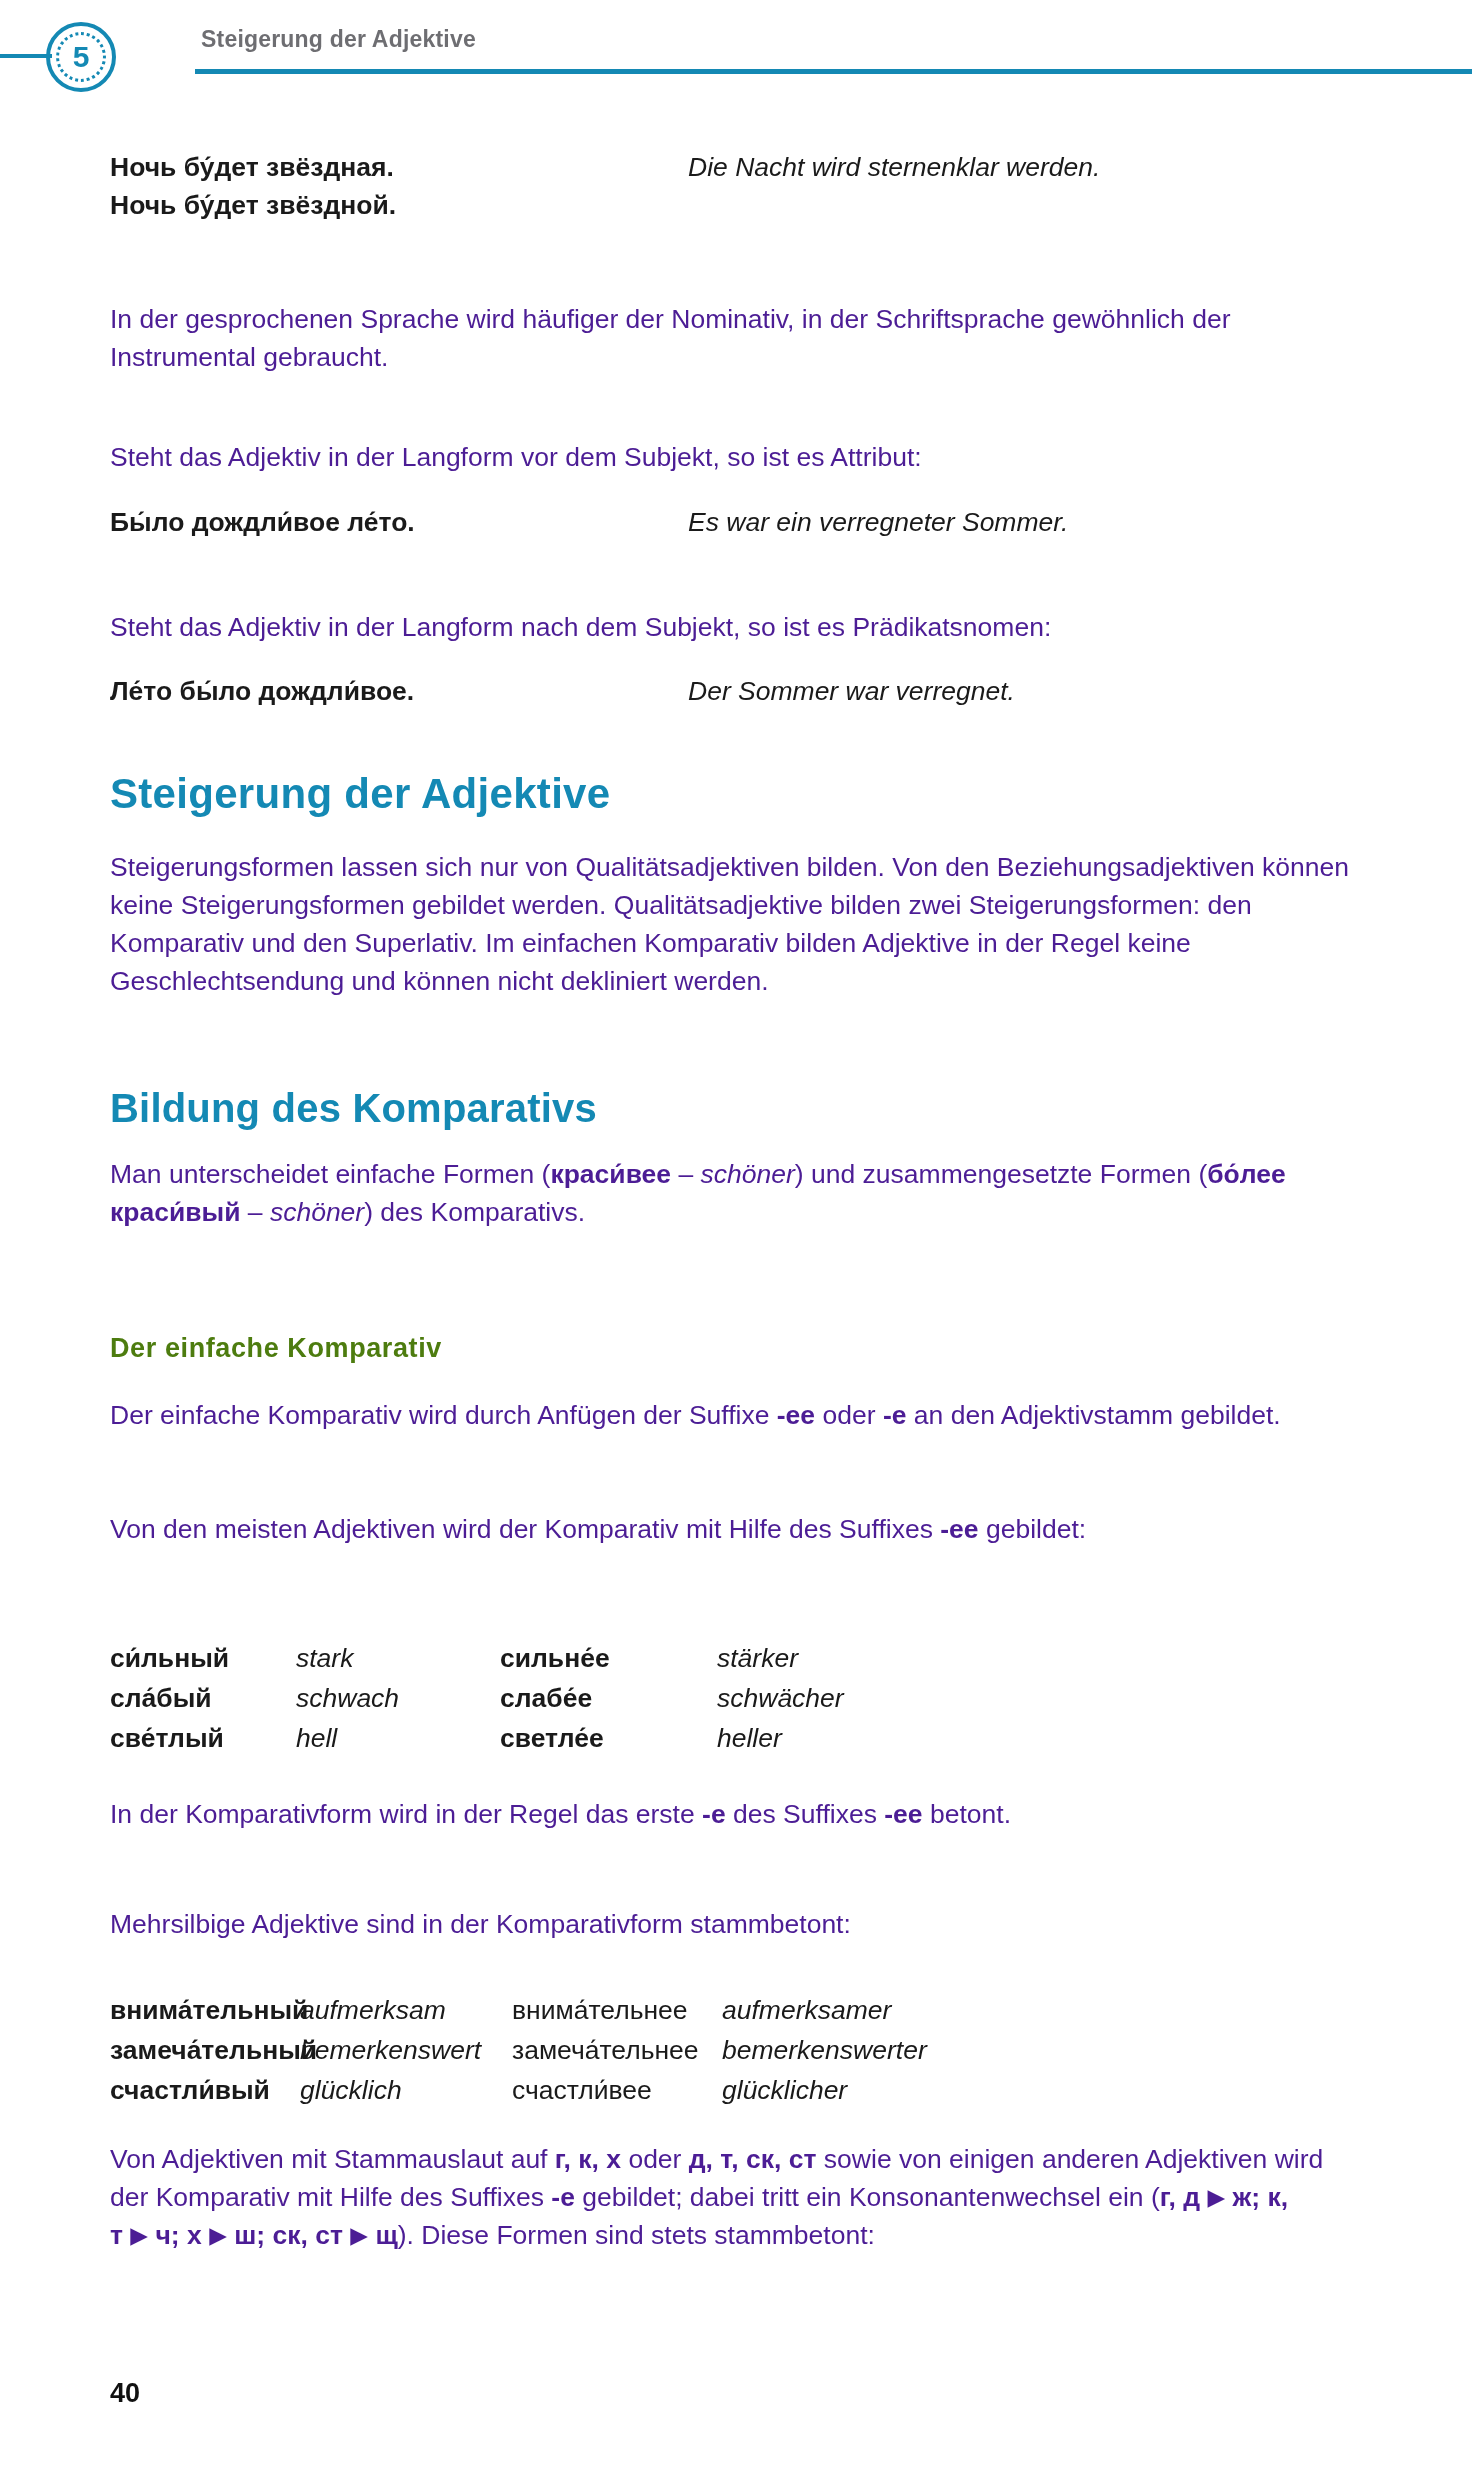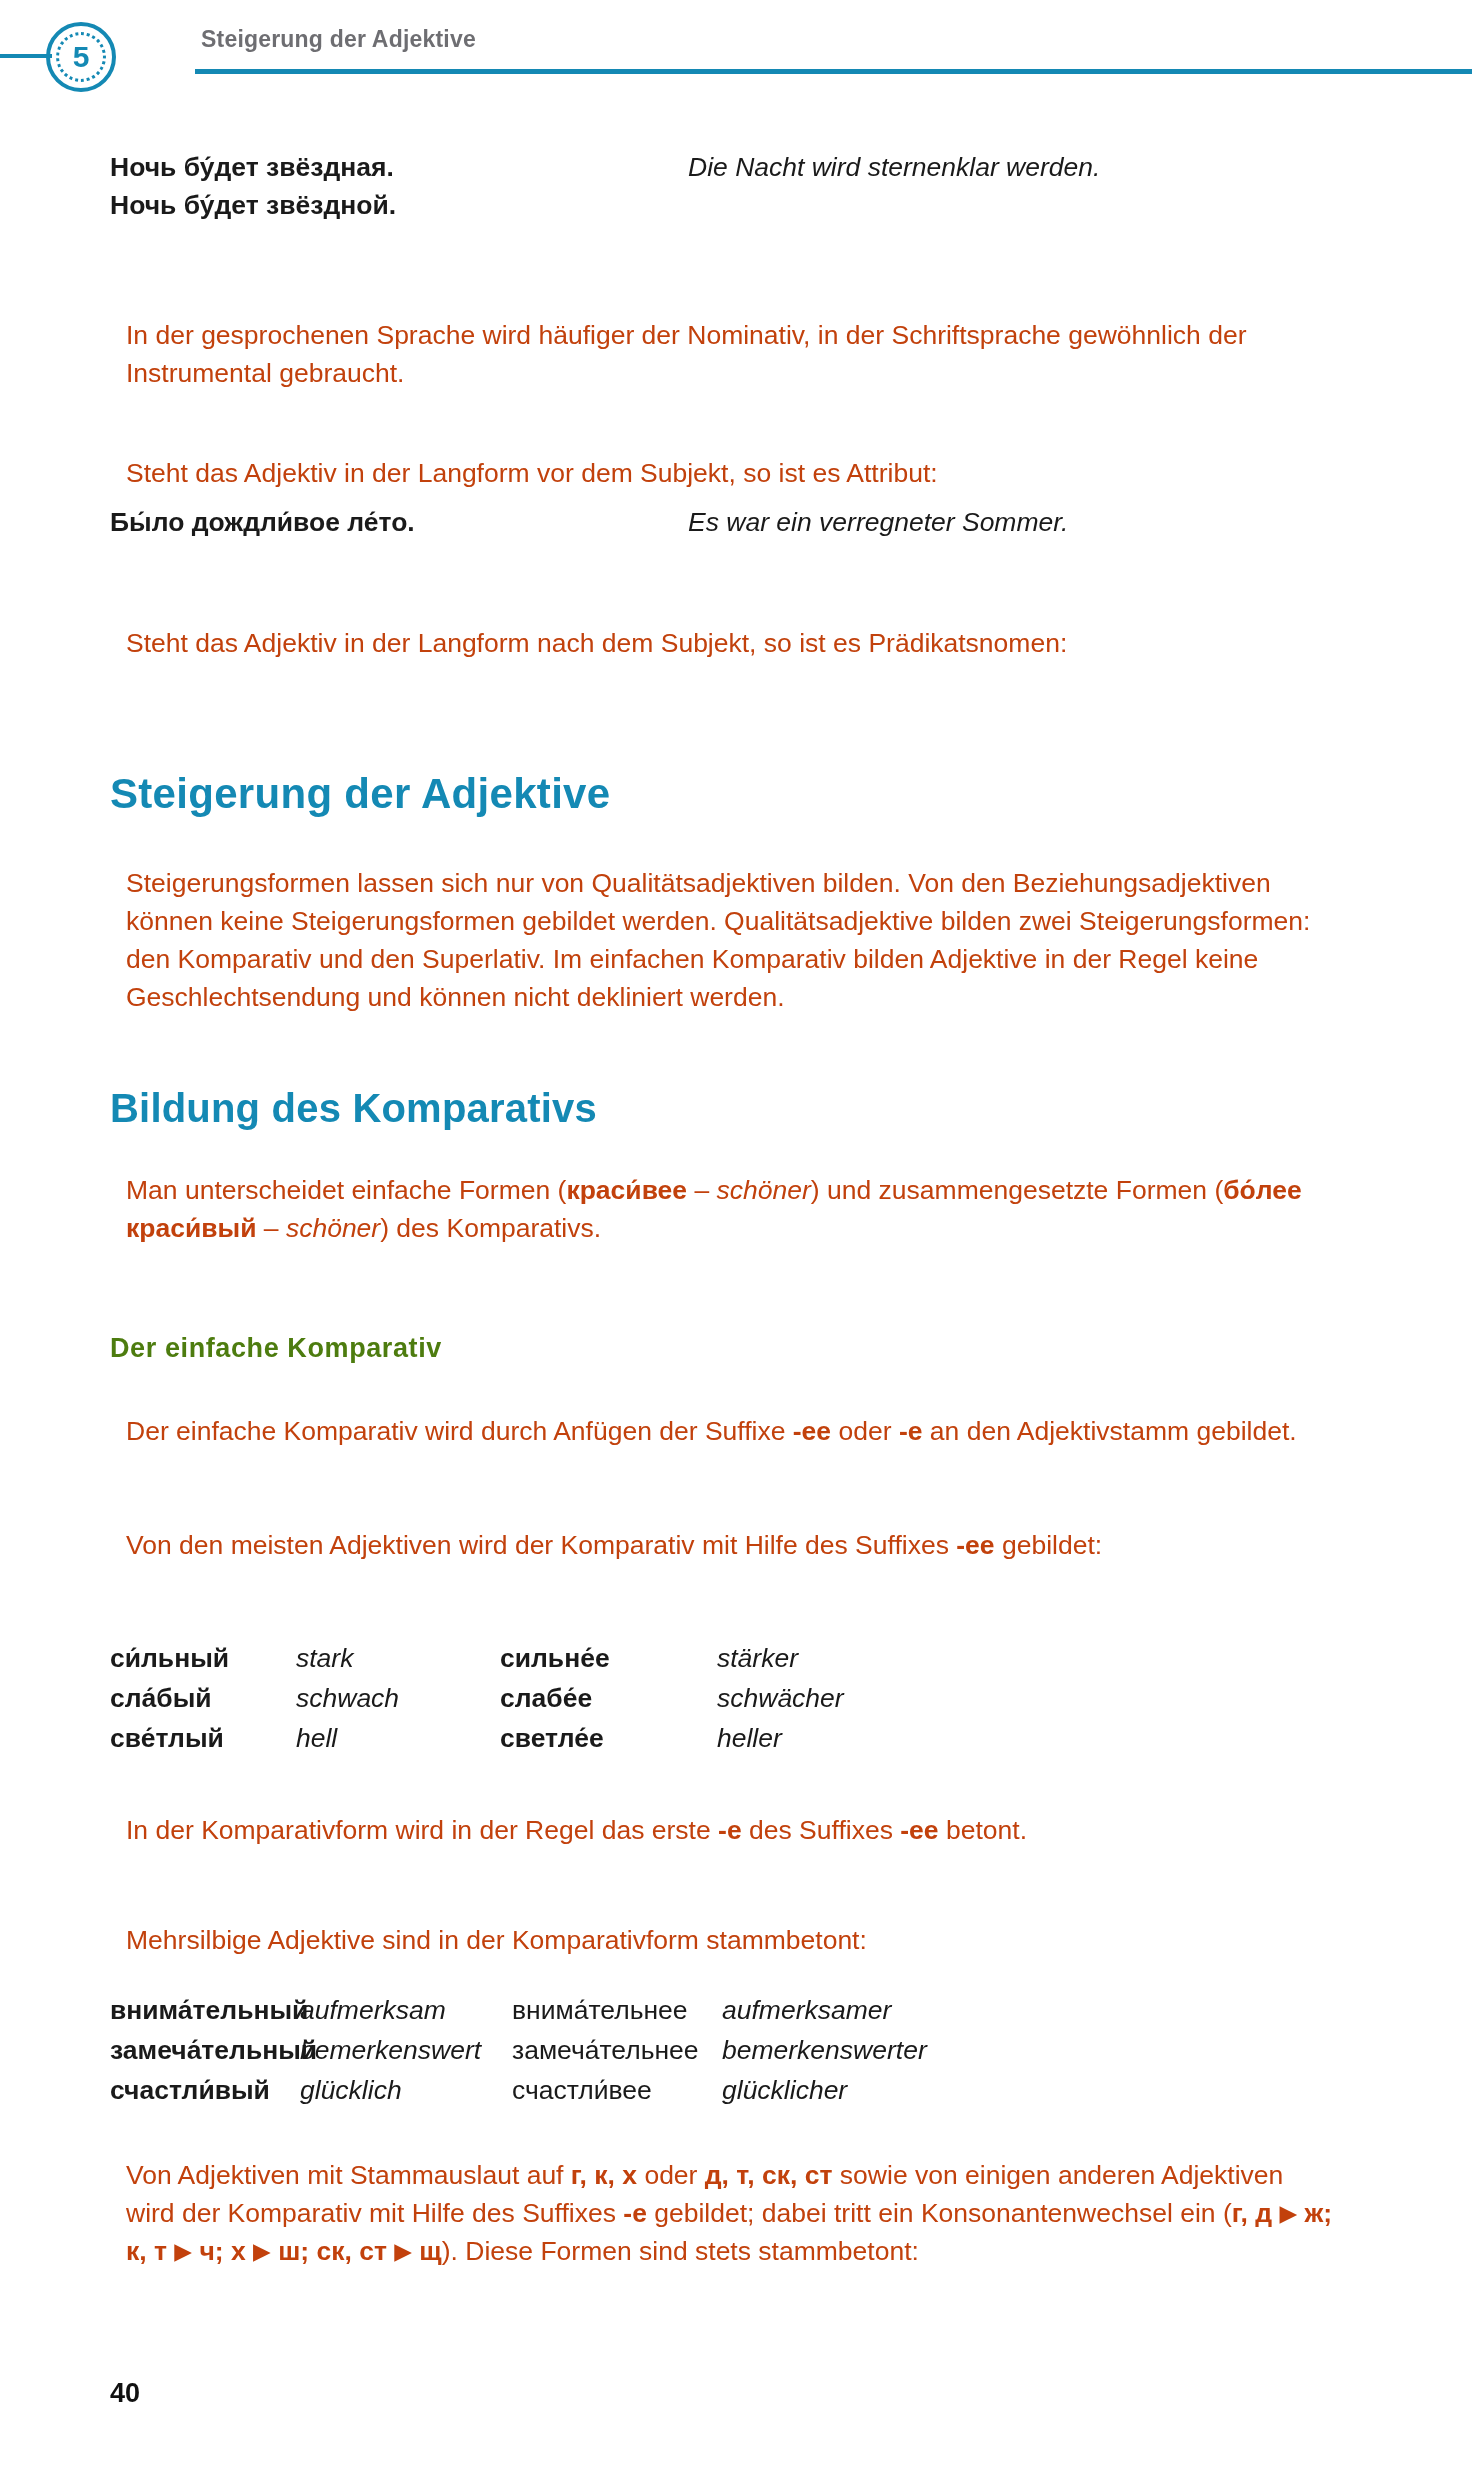--- a/index.html
+++ b/index.html
@@ -102,24 +102,24 @@
     width: 1472px;
     height: 2476px;
   }
   .blk {
     position: absolute;
     left: 110px;
     width: 1240px;
   }
 
   p.para {
-    margin: 16px;
+    margin: 0;
     font-size: 26.5px;
     line-height: 38px;
-    color: #c2410c;
+    color: #4c1d95;
     font-weight: normal;
   }
   p.para b,
   span.ru {
     font-weight: bold;
   }
   span.it,
   i {
     font-style: italic;
   }
@@ -244,20 +244,23 @@
   <div class="blk" style="top:438px;">
     <p class="para">Steht das Adjektiv in der Langform vor dem Subjekt, so ist es Attribut:</p>
   </div>
   <div class="example" style="top:503px;">
     <span class="ru-col">Бы́ло дождли́вое ле́то.</span><span class="de-col">Es war ein verregneter Sommer.</span>
   </div>
 
   <div class="blk" style="top:608px;">
     <p class="para">Steht das Adjektiv in der Langform nach dem Subjekt, so ist es Prädikatsnomen:</p>
   </div>
+  <div class="example" style="top:672px;">
+    <span class="ru-col">Ле́то бы́ло дождли́вое.</span><span class="de-col">Der Sommer war verregnet.</span>
+  </div>
 
   <div class="blk" style="top:770px;">
     <h1 class="h-main">Steigerung der Adjektive</h1>
   </div>
 
   <div class="blk" style="top:848px;">
     <p class="para">Steigerungsformen lassen sich nur von Qualitätsadjektiven bilden. Von den Beziehungsadjektiven können keine Steigerungsformen gebildet werden. Qualitätsadjektive bilden zwei Steigerungsformen: den Komparativ und den Superlativ. Im einfachen Komparativ bilden Adjektive in der Regel keine Geschlechtsendung und können nicht dekliniert werden.</p>
   </div>
 
   <div class="blk" style="top:1088px;">

